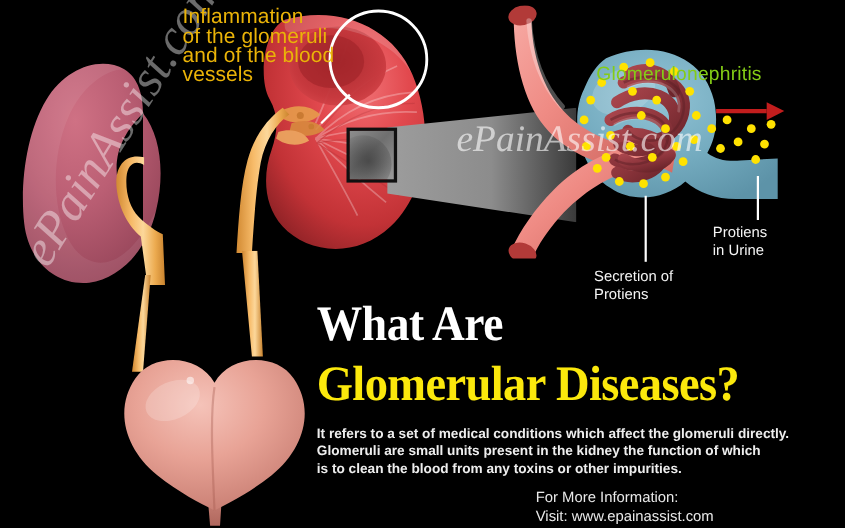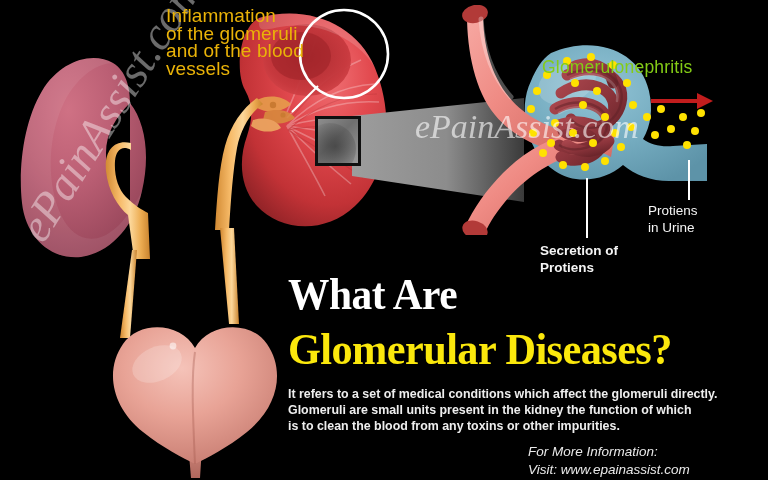--- a/index.html
+++ b/index.html
@@ -60,21 +60,21 @@
   #label-glomerulonephritis {
     left: 542px; top: 57px;
     font-size: 17.5px; color: #84cc16; letter-spacing: .2px;
   }
   #label-proteins-urine {
     left: 648px; top: 202px;
     font-size: 13.5px; line-height: 17px; color: #f4f4f4;
   }
   #label-secretion {
     left: 540px; top: 242px;
-    font-size: 13.5px; line-height: 17px; color: #f4f4f4; font-weight: bold;
+    font-size: 13.5px; line-height: 17px; color: #f4f4f4;
   }
 
   #title-line1 {
     left: 288px; top: 272px;
     font-family: "Liberation Serif", serif;
     font-weight: 700;
     font-size: 45px;
     line-height: 45px;
     color: #ffffff;
     letter-spacing: -0.5px;
@@ -94,23 +94,22 @@
     white-space: nowrap;
   }
   #body-paragraph {
     left: 288px; top: 386px; width: 470px;
     font-size: 12.4px; line-height: 16.2px;
     color: #eeeeee;
     white-space: pre-line;
     font-weight: bold;
   }
   #footer-info {
-    left: 528px; top: 443px;
+    left: 487px; top: 443px;
     font-size: 13.5px; line-height: 18px;
-    font-style: italic;
     color: #e9e9e9;
     white-space: pre-line;
   }
 
   
   .watermark {
     font-family: "Liberation Serif", serif;
     font-style: italic;
     color: rgba(255,255,255,0.50);
     pointer-events: none;

